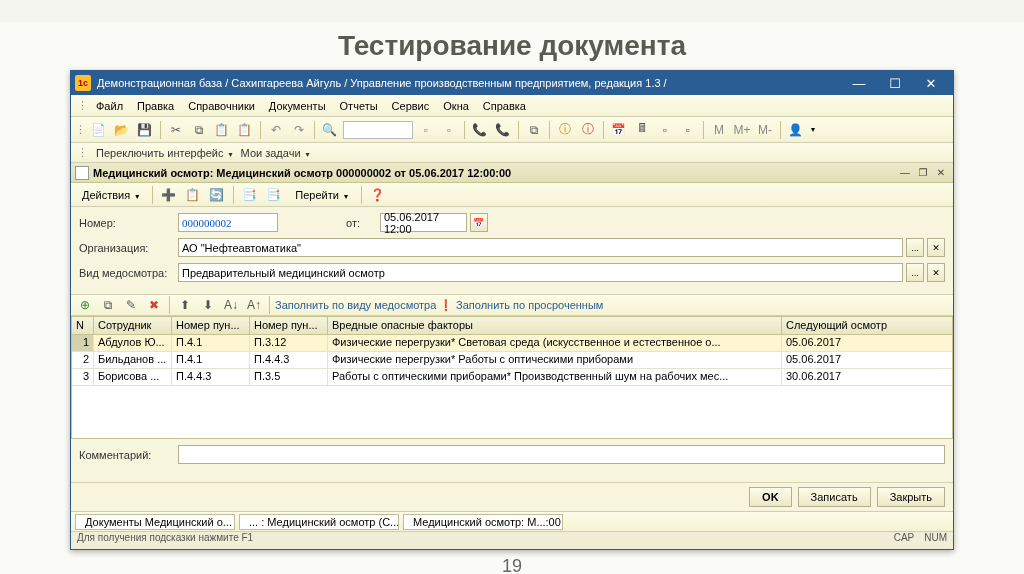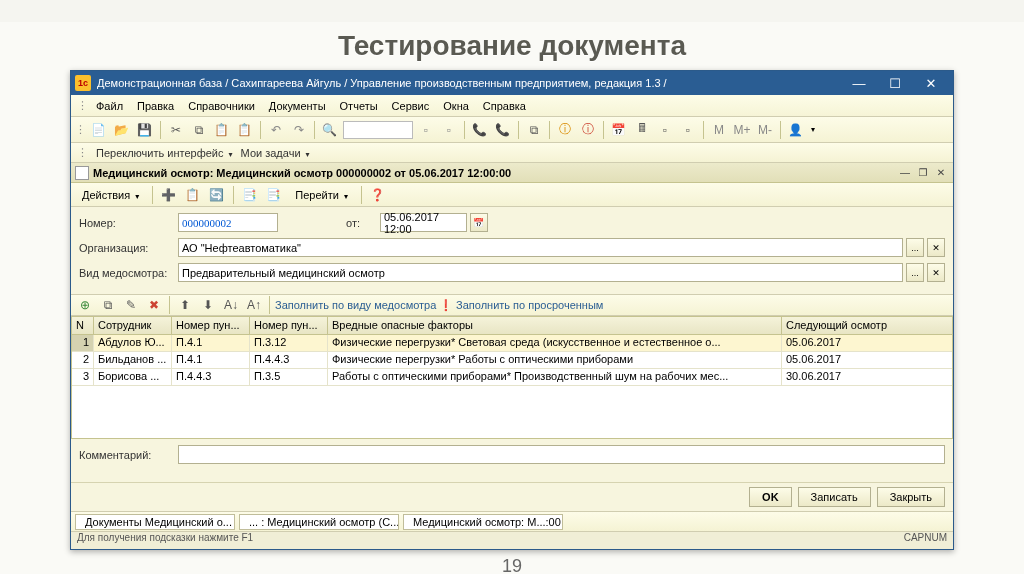--- a/index.html
+++ b/index.html
@@ -253,19 +253,19 @@
         </div>
       <div class="btab">
           <div class="bi"></div>
           <span>Медицинский осмотр: М...:00</span>
         </div>
     </div>
 
     <div class="statusbar">
       <span>Для получения подсказки нажмите F1</span>
       <div class="spacer"></div>
-      <span style="margin-right:0">CAP</span>
+      <span style="margin-right:10px">CAP</span>
       <span>NUM</span>
     </div>
   </div>
 
   <div class="pagenum">19</div>
 </div>
 
 </body></html>

